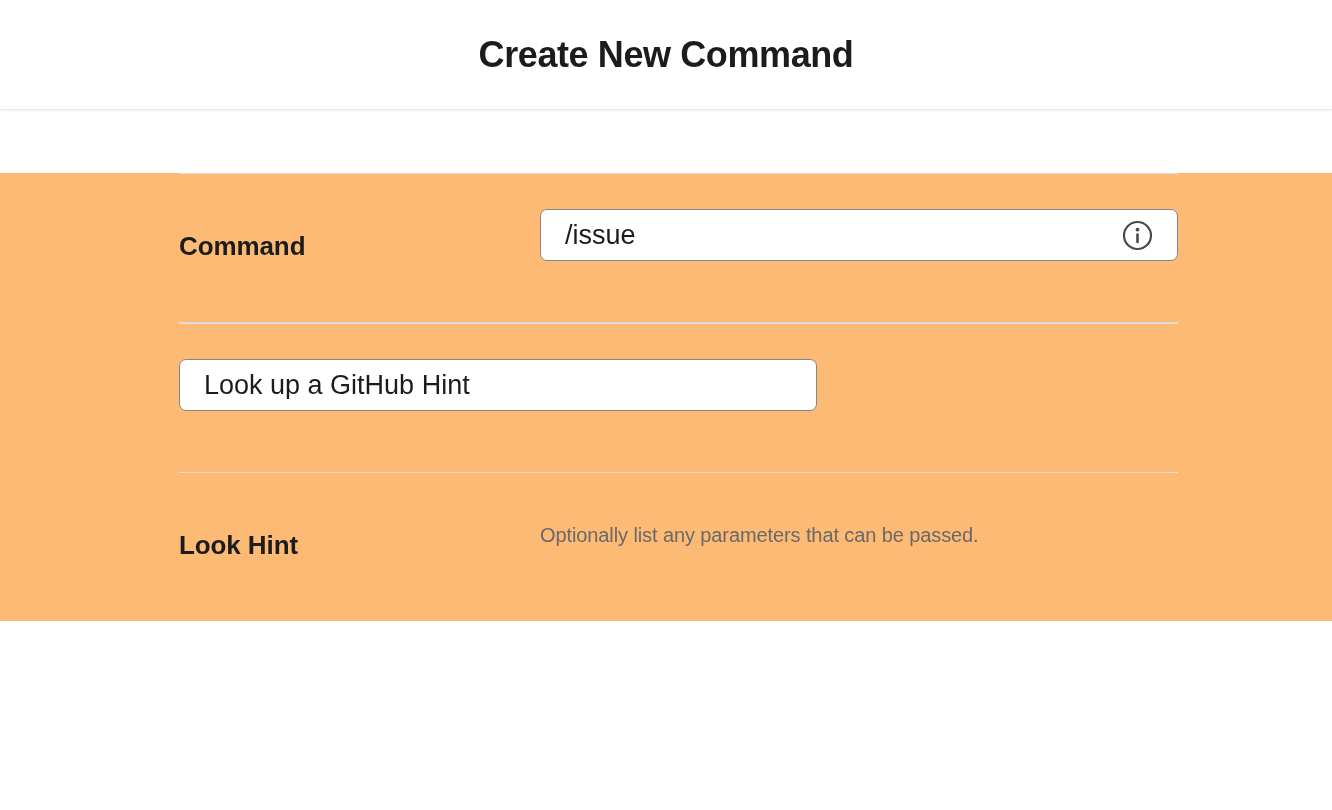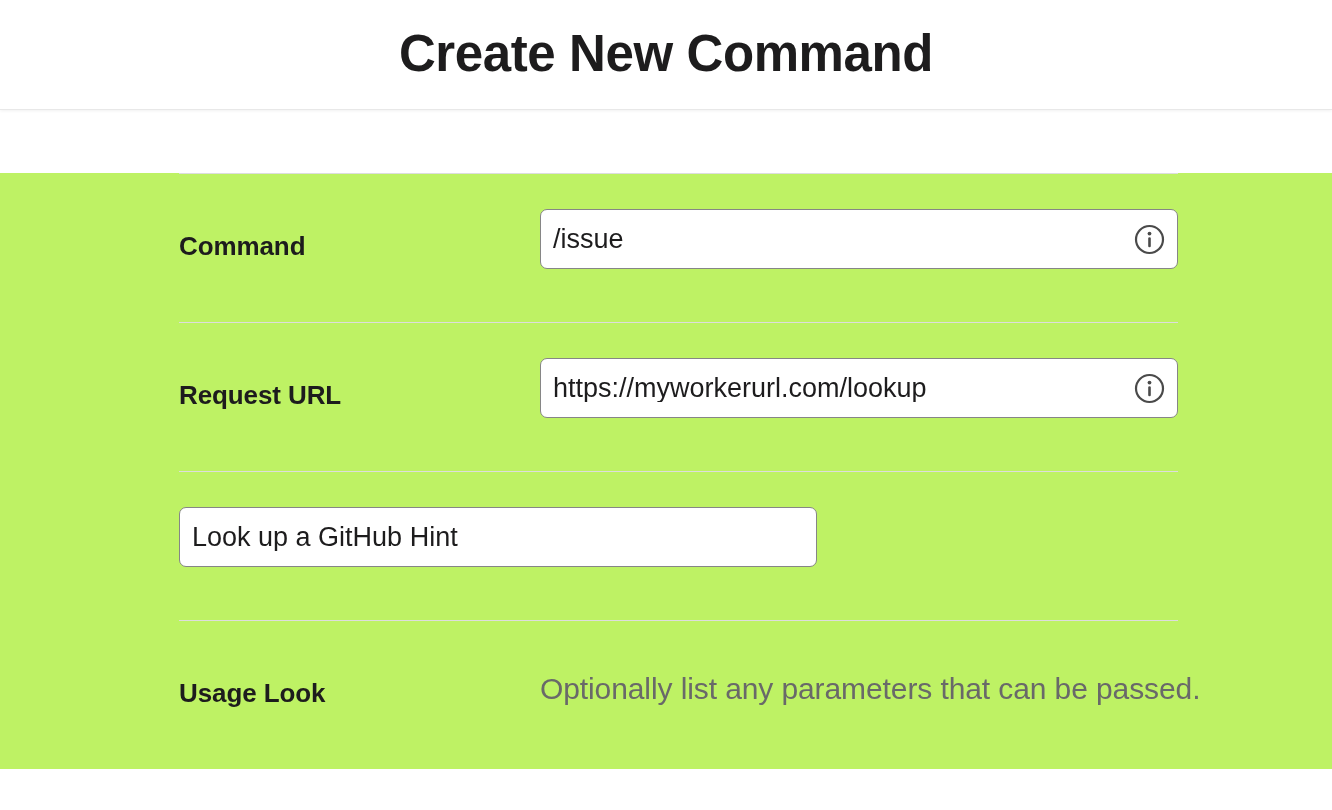--- a/index.html
+++ b/index.html
@@ -21,32 +21,32 @@
     position: relative;
     height: 110px;
     background: #ffffff;
     display: flex;
     align-items: center;
     justify-content: center;
     border-bottom: 1px solid #e8e8e8;
     box-shadow: 0 1px 3px rgba(0,0,0,0.06);
   }
   .modal-title {
-    font-size: 51px;
+    font-size: 36px;
     font-weight: 700;
     letter-spacing: -0.4px;
     color: #1d1c1d;
     line-height: 1.1;
     margin: 0;
   }
 
   
   .modal-body {
     padding: 0;
-    background: #bef264;
+    background: #fdba74;
     margin-top: 48px;
   }
   .form-wrap {
     width: 999px;
     margin: 0 auto;
     margin-left: 179px;
   }
 
   .divider {
     height: 1px;
@@ -74,27 +74,27 @@
     white-space: nowrap;
   }
   .form-row .field-cell {
     flex: 1 1 auto;
     padding-top: 35px;
   }
 
   .text-input {
     position: relative;
     width: 638px;
-    height: 60px;
+    height: 52px;
     border: 1px solid #868686;
     border-radius: 7px;
     background: #ffffff;
     display: flex;
     align-items: center;
-    padding: 0 12px;
+    padding: 0 24px;
   }
   .text-input .input-value {
     font-size: 27px;
     color: #1d1c1d;
     line-height: 1;
     white-space: nowrap;
     overflow: hidden;
     flex: 1 1 auto;
   }
 
@@ -102,21 +102,21 @@
     flex: 0 0 auto;
     width: 31px;
     height: 31px;
     margin-left: 12px;
     display: block;
   }
   .info-icon svg { display: block; }
 
   .help-text {
     margin-top: 16px;
-    font-size: 30px;
+    font-size: 20px;
     color: #696969;
     letter-spacing: -0.1px;
     white-space: nowrap;
   }
 </style>
 </head>
 <body>
 
 <div class="modal-header">
   <h1 class="modal-title">Create New Command</h1>
@@ -140,53 +140,36 @@
               <circle cx="15.5" cy="9.6" r="1.9" fill="#4a4a4a"></circle>
               <rect x="14.2" y="13.2" width="2.6" height="10" rx="1.3" fill="#4a4a4a"></rect>
             </svg>
           </span>
         </div>
       </div>
     </div>
 
     <div class="divider"></div>
 
-    <div class="form-row">
-      <div class="label-cell">
-        <div class="row-label">Request URL</div>
-      </div>
-      <div class="field-cell">
-        <div class="text-input">
-          <span class="input-value" title="https://example.com/slack">https://myworkerurl.com/lookup</span>
-          <span class="info-icon">
-            <svg width="31" height="31" viewBox="0 0 31 31" aria-hidden="true">
-              <circle cx="15.5" cy="15.5" r="13.5" fill="none" stroke="#4a4a4a" stroke-width="2.2"></circle>
-              <circle cx="15.5" cy="9.6" r="1.9" fill="#4a4a4a"></circle>
-              <rect x="14.2" y="13.2" width="2.6" height="10" rx="1.3" fill="#4a4a4a"></rect>
-            </svg>
-          </span>
-        </div>
-      </div>
-    </div>
 
     <div class="divider"></div>
 
     <div class="form-row">
       <div class="field-cell">
         <div class="text-input">
           <span class="input-value" title="Short Description">Look up a GitHub Hint</span>
         </div>
       </div>
     </div>
 
     <div class="divider"></div>
 
     <div class="form-row">
       <div class="label-cell">
-        <div class="row-label">Usage Look</div>
+        <div class="row-label">Look Hint</div>
       </div>
       <div class="field-cell">
         <div class="help-text">Optionally list any parameters that can be passed.</div>
       </div>
     </div>
 
   </div>
 </div>
 
 </body></html>

